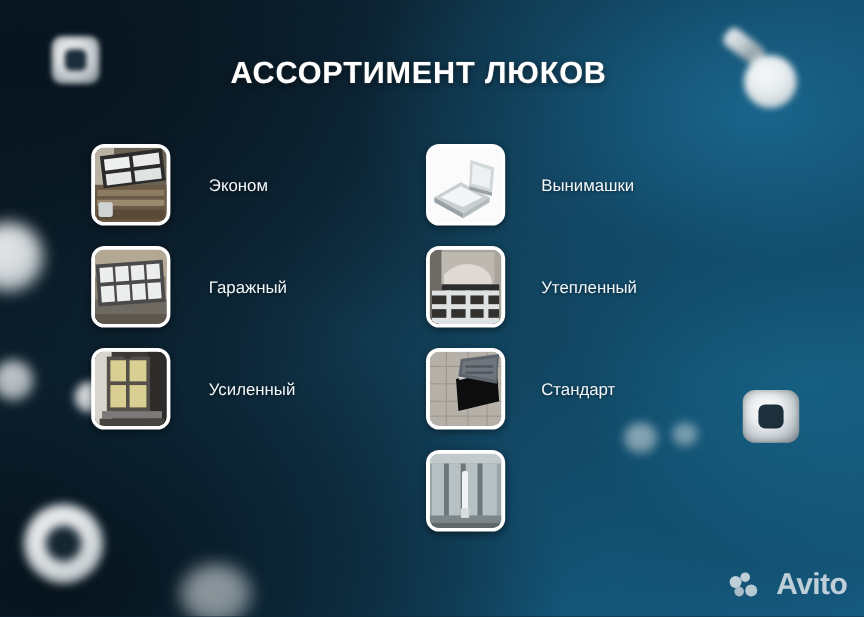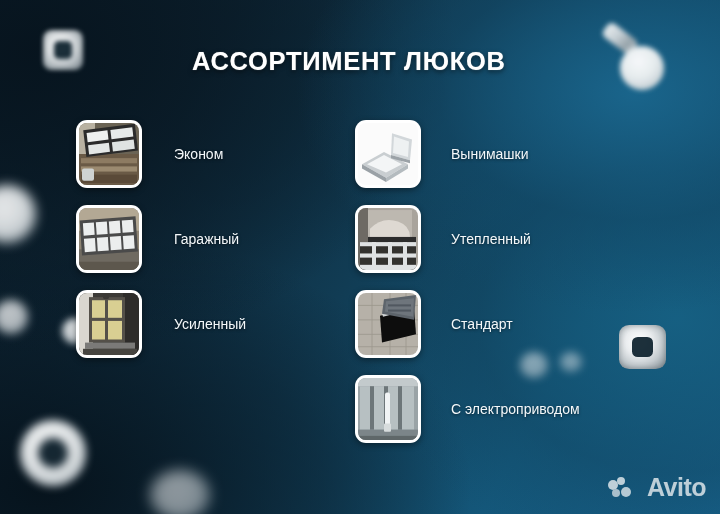--- a/index.html
+++ b/index.html
@@ -361,21 +361,20 @@
                 <rect x="26" y="8" width="4" height="42"></rect>
               <rect x="40" y="8" width="4" height="42"></rect>
             </g>
             <rect x="0" y="50" width="60" height="10" fill="#7c8589"></rect>
             <rect x="27" y="14" width="5" height="36" rx="2" fill="#f1f4f5"></rect>
             <rect x="26" y="44" width="7" height="8" rx="1" fill="#d7dcdd"></rect>
             <rect x="0" y="56" width="60" height="4" fill="#5f6769"></rect>
           </svg>
         </div>
       </div>
-      <div class="label">С электроприводом</div>
     </div>
 
   </div>
 
   <div class="avito">
     <span class="avito-mark">
       <i class="c1"></i>
         <i class="c2"></i>
         <i class="c3"></i>
         <i class="c4"></i>

